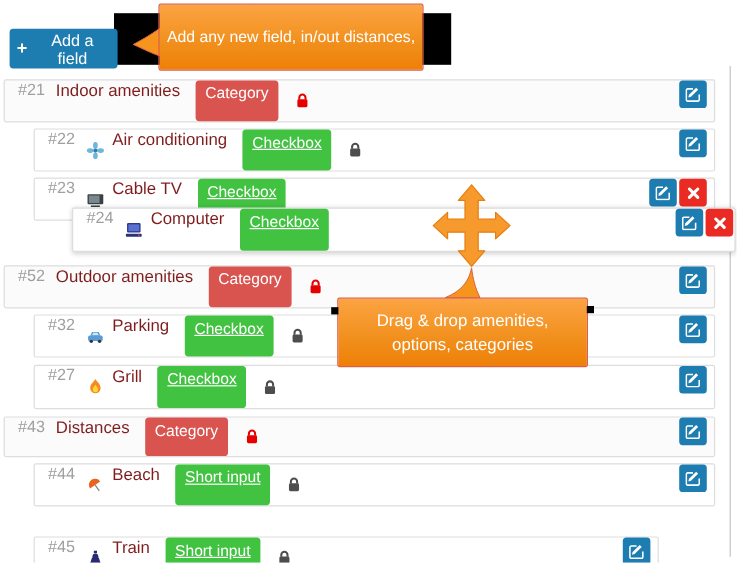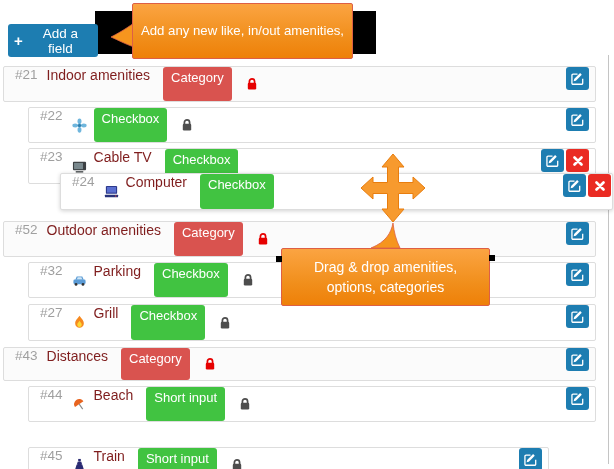--- a/index.html
+++ b/index.html
@@ -21,21 +21,21 @@
   .r6{left:28px; top:304px; width:568px;height:37px;}
   .r7{left:3px;  top:347px; width:593px;height:34px;}
   .r8{left:28px; top:386px; width:568px;height:36px;}
   .r9{left:28px; top:447px; width:521px;height:36px;}
 
   .rid{color:#9f9f9f;font-size:13.5px;margin-right:9px;white-space:nowrap;}
   .ric{display:flex;align-items:center;margin-right:7px;}
   .rlabel{color:#7f1d1d;font-size:14px;margin-right:13px;white-space:nowrap;}
   .badge{color:#fff;font-size:13px;padding:3px 8px;border-radius:3px;white-space:nowrap;}
   .badge.bcat{background:#d9534f;}
-  .badge.bitem{background:#41c341;}
+  .badge.bitem{background:#41c341;text-decoration:underline;}
   .lock{display:flex;align-items:center;margin-left:14px;}
   .sp{flex:1;}
   .btn{width:23px;height:23px;border:none;border-radius:3px;display:flex;
        align-items:center;justify-content:center;padding:0;cursor:pointer;flex:none;}
   .btn.edit{background:#1d7db1;}
   .btn.del{background:#ea2b23;margin-left:2px;}
 
   
   .blackbar{position:absolute;left:95px;top:11px;width:281px;height:43px;background:#000;z-index:4;}
   .addbtn{position:absolute;left:8px;top:24px;width:90px;height:33px;z-index:6;
@@ -71,21 +71,21 @@
 
   <button class="addbtn">
     <span class="plus">+</span>
     <span>Add a field</span>
   </button>
 
   <svg class="beak beak1" width="24" height="28" viewBox="0 0 24 28">
     <path d="M24 2 C14 9 7 13 1 16 C8 19 15 23 24 26 Z" fill="#f6951e" stroke="#dd5f45" stroke-width="0.8"></path>
   </svg>
   <div class="tip tip1">
-    <div>Add any new like, in/out amenities,</div>
+    <div>Add any new field, in/out distances,</div>
   </div>
 
   <div class="frow cat r0">
     <span class="rid">#21</span>
     <span class="rlabel">Indoor amenities</span>
     <span class="badge bcat">Category</span>
     <span class="lock">
       <svg width="12" height="14" viewBox="0 0 12 14">
           <path d="M3.4 6 V4.4 a2.6 2.6 0 0 1 5.2 0 V6" fill="none" stroke="#e60000" stroke-width="1.7"></path>
           <rect x="1.8" y="5.8" width="8.4" height="6.6" rx="1.2" fill="#e60000"></rect>
@@ -106,20 +106,21 @@
       <svg width="15" height="15" viewBox="0 0 16 16">
           <g fill="#6fb6dd">
             <ellipse cx="8" cy="3.4" rx="2.1" ry="3"></ellipse>
             <ellipse cx="8" cy="12.6" rx="2.1" ry="3"></ellipse>
             <ellipse cx="3.4" cy="8" rx="3" ry="2.1"></ellipse>
             <ellipse cx="12.6" cy="8" rx="3" ry="2.1"></ellipse>
           </g>
           <circle cx="8" cy="8" r="1.9" fill="#2e7fae"></circle>
         </svg>
     </span>
+    <span class="rlabel">Air conditioning</span>
     <span class="badge bitem">Checkbox</span>
     <span class="lock">
       <svg width="12" height="14" viewBox="0 0 12 14">
           <path d="M3.4 6 V4.4 a2.6 2.6 0 0 1 5.2 0 V6" fill="none" stroke="#4d4d4d" stroke-width="1.7"></path>
           <rect x="1.8" y="5.8" width="8.4" height="6.6" rx="1.2" fill="#4d4d4d"></rect>
         </svg>
     </span>
     <span class="sp"></span>
     <button class="btn edit">
       <svg width="13" height="13" viewBox="0 0 14 14">

